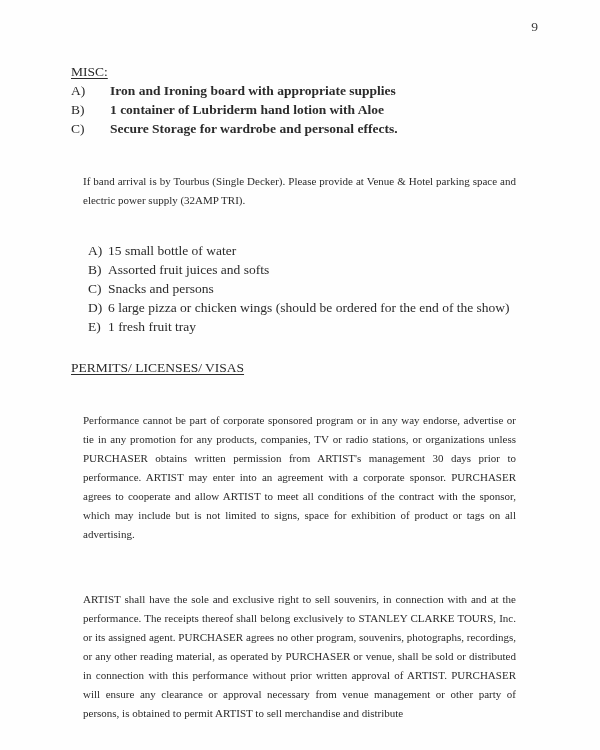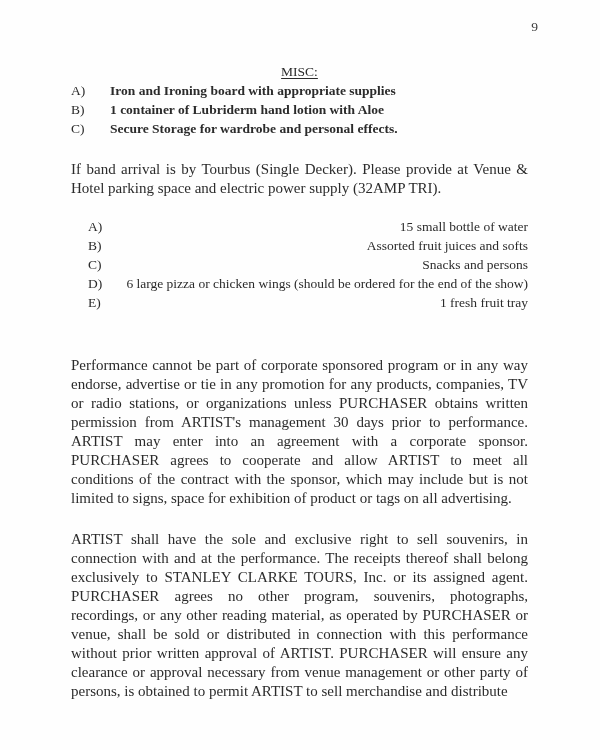--- a/index.html
+++ b/index.html
@@ -47,29 +47,28 @@
     margin: 0 0 0 0;
   }
 
   .heading {
     font-size: 13.5px;
     line-height: 19px;
     text-decoration: underline;
     text-underline-offset: 2px;
     white-space: pre;
     color: #2b2b2b;
-    text-align: center;
   }
 
   .para {
-    font-size: 15px;
+    font-size: 11px;
     line-height: 19px;
     text-align: justify;
     text-justify: inter-word;
-    margin: 0;
+    margin: 12px;
     color: #2b2b2b;
     hyphens: none;
   }
   .para.last-line-natural {
     text-align-last: left;
   }
 
   
   .lettered-list {
     list-style: none;
@@ -104,21 +103,20 @@
     display: flex;
     align-items: baseline;
   }
   .indent-list .marker {
     width: 20px;
     flex: 0 0 20px;
     white-space: pre;
   }
   .indent-list .item-text {
     flex: 1 1 auto;
-    text-align: right;
   }
   .gap-md { height: 19px; }
   .gap-lg { height: 22px; }
 </style>
 </head>
 <body>
 
 <div class="page">
 
   <div class="page-number">9</div>
@@ -168,20 +166,21 @@
         <li>
           <span class="marker">E)</span>
           <span class="item-text">1 fresh fruit tray</span>
         </li>
       </ul>
     </div>
 
     <div class="gap-lg"></div>
 
     <div class="section">
+      <div class="heading">PERMITS/ LICENSES/ VISAS</div>
     </div>
 
     <div class="gap-lg"></div>
 
     <div class="section">
       <p class="para">Performance cannot be part of corporate sponsored program or in any way endorse, advertise or tie in any promotion for any products, companies, TV or radio stations, or organizations unless PURCHASER obtains written permission from ARTIST's management 30 days prior to performance. ARTIST may enter into an agreement with a corporate sponsor. PURCHASER agrees to cooperate and allow ARTIST to meet all conditions of the contract with the sponsor, which may include but is not limited to signs, space for exhibition of product or tags on all advertising.</p>
     </div>
 
     <div class="gap-lg"></div>
 

